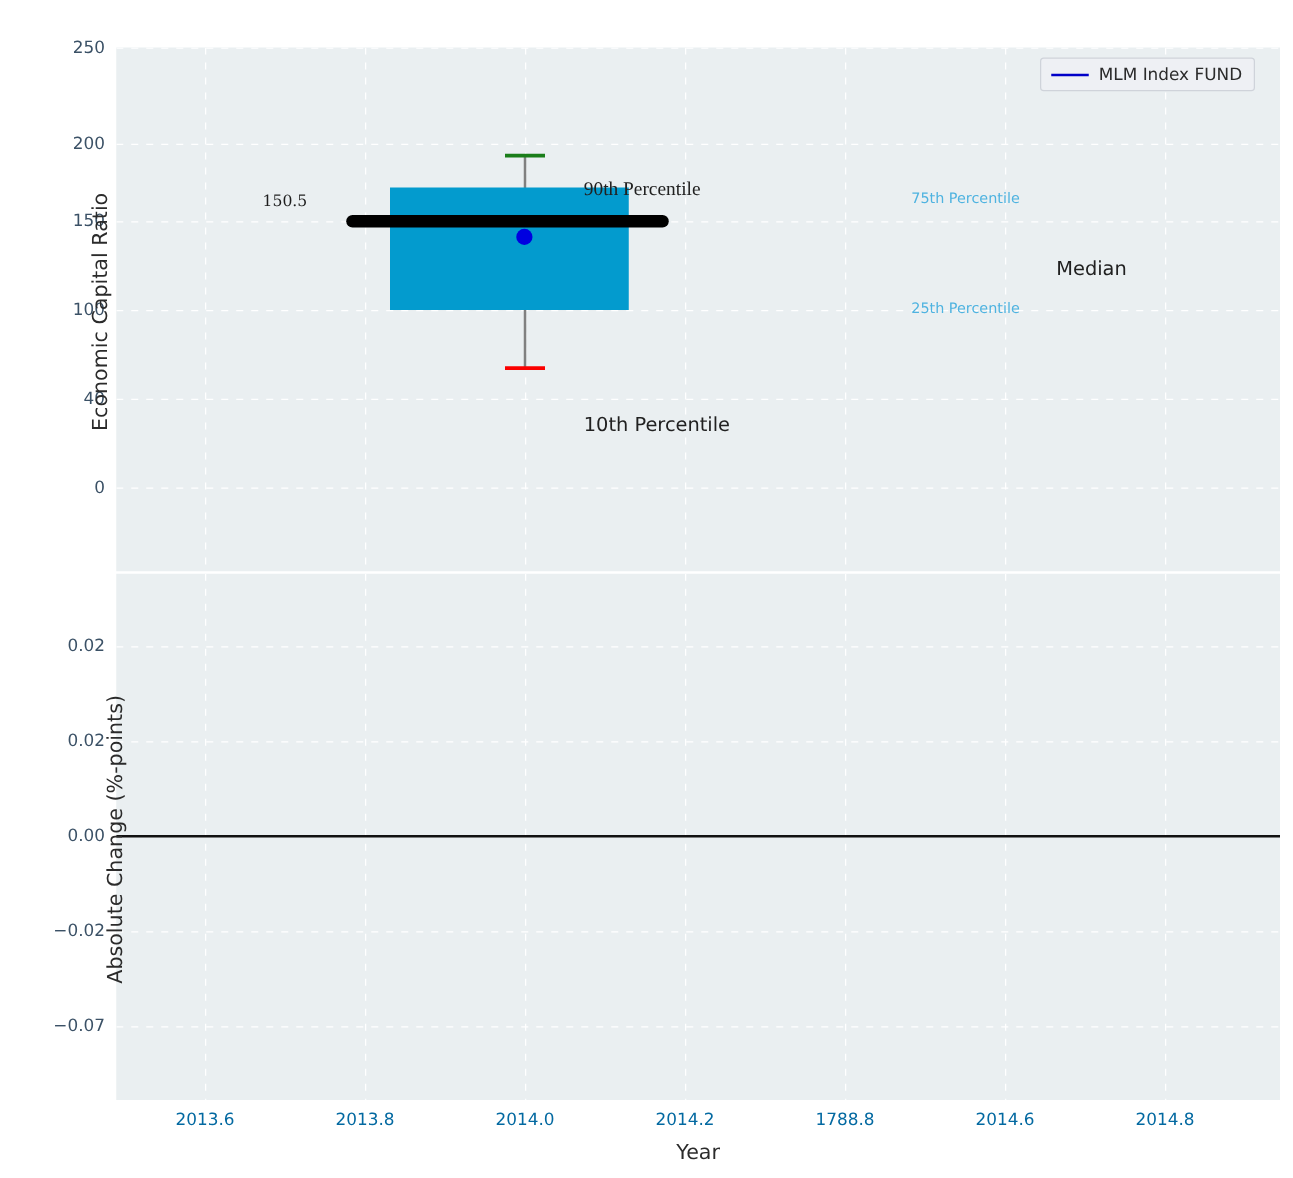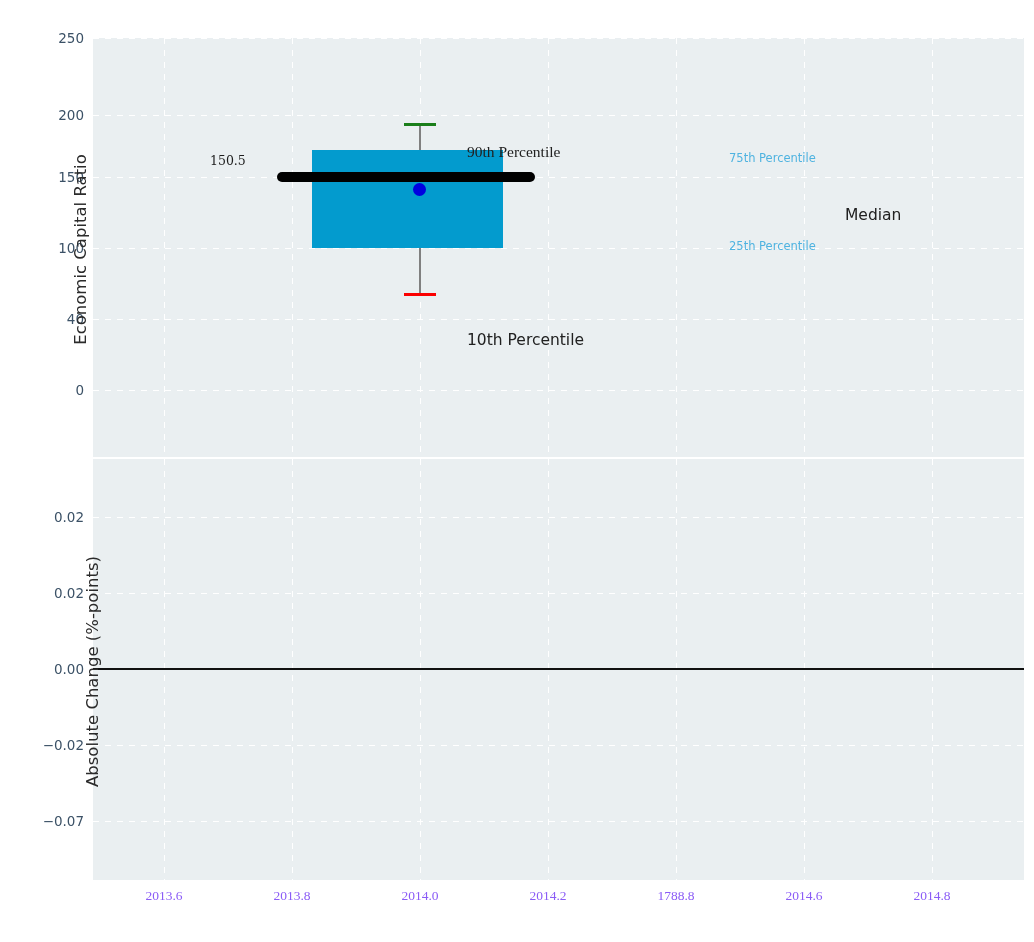--- a/index.html
+++ b/index.html
@@ -63,25 +63,24 @@
     color: #3b5166;
     white-space: nowrap;
     transform: translateY(-50%);
     padding-right: 9px;
   }
   .ytick-wrap { position: absolute; left: 0; top: 0; width: 93px; height: 942px; padding-left: 34px; }
 
   .xtick {
     position: absolute;
     font-size: 13.5px;
-    color: #8b5cf6;
+    color: #0369a1;
     white-space: nowrap;
     transform: translateX(-50%);
     top: 888px;
-    font-family: Liberation Serif, serif;
   }
 
   
   .ylabel {
     position: absolute;
     font-size: 16.5px;
     color: #2b2b2b;
     white-space: nowrap;
     transform-origin: 50% 50%;
     transform: rotate(-90deg);
@@ -265,15 +264,20 @@
   <div class="xtick" style="left:164px">2013.6</div>
   <div class="xtick" style="left:292px">2013.8</div>
   <div class="xtick" style="left:420px">2014.0</div>
   <div class="xtick" style="left:548px">2014.2</div>
   <div class="xtick" style="left:676px">1788.8</div>
   <div class="xtick" style="left:804px">2014.6</div>
   <div class="xtick" style="left:932px">2014.8</div>
 
   <div class="ylabel" id="ylabel-top">Economic Capital Ratio</div>
   <div class="ylabel" id="ylabel-bottom">Absolute Change (%-points)</div>
-
+  <div class="xlabel">Year</div>
+
+  <div id="legend">
+    <div id="legend-swatch"></div>
+    <div id="legend-label">MLM Index FUND</div>
+  </div>
 
 </div>
 
 </body></html>

